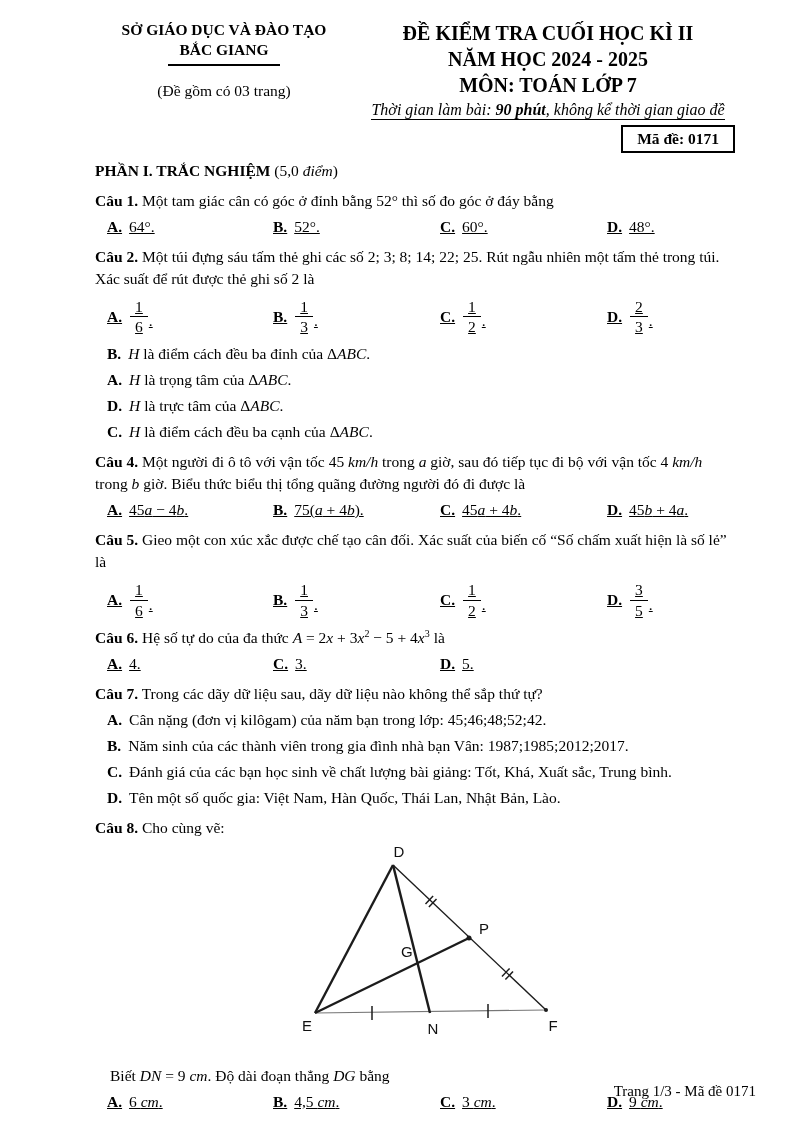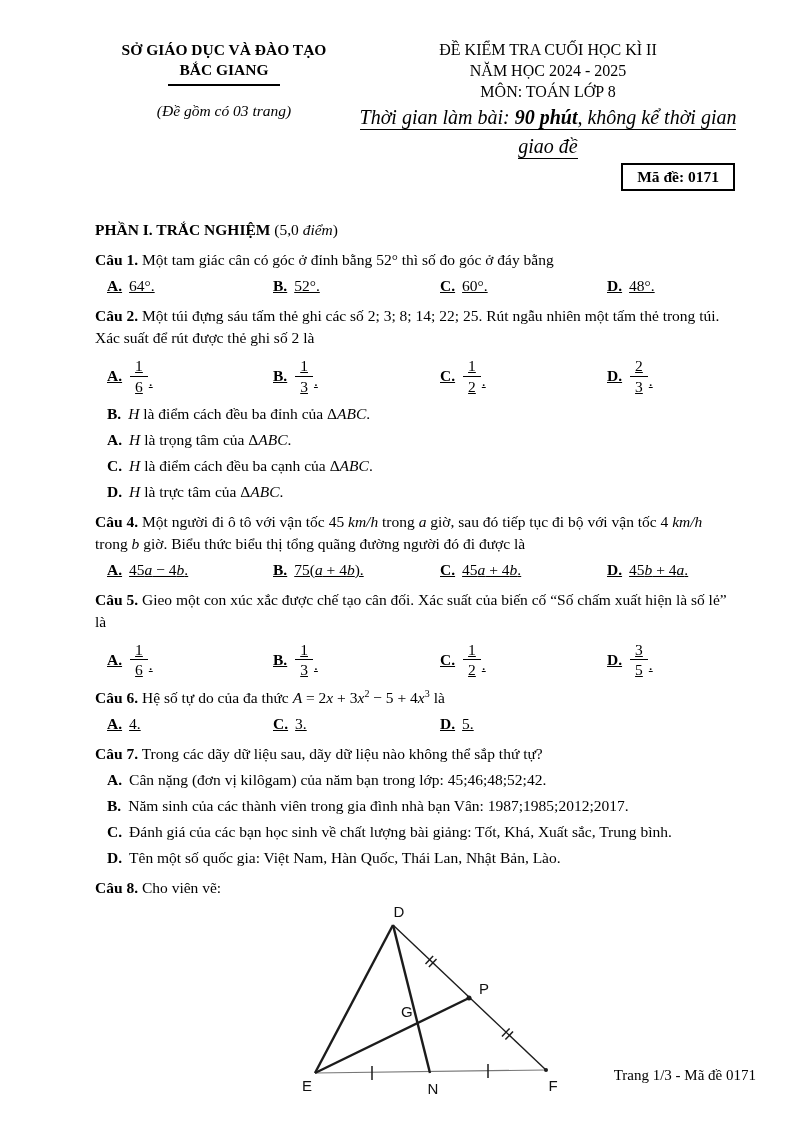--- a/index.html
+++ b/index.html
@@ -8,70 +8,70 @@
     overflow:hidden;color:#000;
     font-family:"Liberation Serif",serif;font-size:15.5px;line-height:1.42;
   }
   .content{padding:20px 57px 0 95px;}
   
   .s-b{font-weight:700;}
   .s-i{font-style:italic;}
   .s-bi{font-weight:700;font-style:italic;}
   .s-sup{font-size:10px;vertical-align:super;line-height:0;}
   
-  .header{display:flex;align-items:flex-start;margin-top:20px;}
+  .header{display:flex;align-items:flex-start;}
   .h-left{width:258px;text-align:center;flex:none;}
   .h-left .bold-line{font-weight:700;line-height:1.3;}
   .h-rule{width:112px;border-top:2px solid #000;margin:4px auto 14px;}
-  .h-note{font-style:italic;}
+  .h-note{}
   .h-right{flex:1;text-align:center;margin-left:6px;}
-  .h-right .bold-line{font-weight:400;font-size:16px;line-height:1.3;}
-  .time-line{font-size:20px;margin-top:1px;}
+  .h-right .bold-line{font-weight:700;font-size:20px;line-height:1.3;}
+  .time-line{font-size:16px;margin-top:1px;}
   .time-underline{border-bottom:1px solid #000;padding-bottom:1px;}
   .code-box{
     width:fit-content;margin:3px 2px 0 auto;border:2px solid #000;
     padding:1px 14px;font-weight:700;
   }
-  .section-title{margin-top:28px;}
+  .section-title{margin-top:7px;}
   
   .q{margin-top:8px;}
   .stem{margin-bottom:1px;}
   .opts4{display:grid;grid-template-columns:166px 167px 167px 1fr;padding-left:12px;margin:4px 0 2px;text-decoration:underline;}
   .opts4.fracs{margin:8px 0 4px;}
   .opt{white-space:nowrap;}
   .opt.fr{display:flex;align-items:center;}
   .letter{font-weight:700;padding-right:7px;}
   .optline{padding-left:12px;margin:4px 0;}
   .frac{display:inline-block;text-align:center;vertical-align:middle;line-height:1.12;margin:0 1px;}
   .frac .num{display:block;padding:0 5px 1px;border-bottom:1.4px solid #000;}
   .frac .den{display:block;padding-top:1px;}
   .suffix{align-self:flex-end;padding-bottom:3px;}
   
   .figure-wrap{margin:2px 0 0 200px;width:315px;}
   .fig-label{font-family:"Liberation Sans",sans-serif;font-size:15px;fill:#111;}
   .caption{padding-left:15px;margin-top:16px;}
-  .footer{position:absolute;right:38px;bottom:36px;font-size:15px;}
+  .footer{position:absolute;right:38px;bottom:20px;font-size:15px;}
 </style>
 </head>
 <body>
 
 <div class="page">
   <div class="content">
 
     <div class="header">
       <div class="h-left">
         <div class="bold-line">SỞ GIÁO DỤC VÀ ĐÀO TẠO</div>
         <div class="bold-line">BẮC GIANG</div>
         <div class="h-rule"></div>
         <div class="h-note">(Đề gồm có 03 trang)</div>
       </div>
       <div class="h-right">
         <div class="bold-line">ĐỀ KIỂM TRA CUỐI HỌC KÌ II</div>
         <div class="bold-line">NĂM HỌC 2024 - 2025</div>
-        <div class="bold-line">MÔN: TOÁN LỚP 8</div>
+        <div class="bold-line">MÔN: TOÁN LỚP 7</div>
         <div class="time-line"><span class="time-underline"><span class="s-i">Thời gian làm bài: </span><span class="s-bi">90 phút</span><span class="s-i">, không kể thời gian giao đề</span></span></div>
       </div>
     </div>
 
     <div class="code-box"><span>Mã đề: 0171</span></div>
 
     <div class="section-title"><span class="s-b">PHẦN I. TRẮC NGHIỆM </span><span>(5,0 </span><span class="s-i">điểm</span><span>)</span></div>
 
     <div class="q">
       <div class="stem"><span class="s-b">Câu 1.</span><span> Một tam giác cân có góc ở đỉnh bằng 52° thì số đo góc ở đáy bằng</span></div>
@@ -117,22 +117,22 @@
               <span class="den">3</span>
             </span>
             <span class="suffix">.</span>
           </div>
       </div>
     </div>
 
     <div class="q">
       <div class="optline"><span class="letter">B.</span><span><span class="s-i">H</span><span> là điểm cách đều ba đỉnh của Δ</span><span class="s-i">ABC</span><span>.</span></span></div>
       <div class="optline"><span class="letter">A.</span><span><span class="s-i">H</span><span> là trọng tâm của Δ</span><span class="s-i">ABC</span><span>.</span></span></div>
+      <div class="optline"><span class="letter">D.</span><span><span class="s-i">H</span><span> là trực tâm của Δ</span><span class="s-i">ABC</span><span>.</span></span></div>
       <div class="optline"><span class="letter">C.</span><span><span class="s-i">H</span><span> là điểm cách đều ba cạnh của Δ</span><span class="s-i">ABC</span><span>.</span></span></div>
-      <div class="optline"><span class="letter">D.</span><span><span class="s-i">H</span><span> là trực tâm của Δ</span><span class="s-i">ABC</span><span>.</span></span></div>
     </div>
 
     <div class="q">
       <div class="stem"><span class="s-b">Câu 4.</span><span> Một người đi ô tô với vận tốc 45 </span><span class="s-i">km/h</span><span> trong </span><span class="s-i">a</span><span> giờ, sau đó tiếp tục đi bộ với vận tốc 4 </span><span class="s-i">km/h</span><span> trong </span><span class="s-i">b</span><span> giờ. Biểu thức biểu thị tổng quãng đường người đó đi được là</span></div>
       <div class="opts4">
         <div class="opt"><span class="letter">A.</span><span><span>45</span><span class="s-i">a</span><span> − 4</span><span class="s-i">b</span><span>.</span></span></div>
         <div class="opt"><span class="letter">B.</span><span><span>75(</span><span class="s-i">a</span><span> + 4</span><span class="s-i">b</span><span>).</span></span></div>
         <div class="opt"><span class="letter">C.</span><span><span>45</span><span class="s-i">a</span><span> + 4</span><span class="s-i">b</span><span>.</span></span></div>
         <div class="opt"><span class="letter">D.</span><span><span>45</span><span class="s-i">b</span><span> + 4</span><span class="s-i">a</span><span>.</span></span></div>
       </div>
@@ -187,21 +187,21 @@
 
     <div class="q">
       <div class="stem"><span class="s-b">Câu 7.</span><span> Trong các dãy dữ liệu sau, dãy dữ liệu nào không thể sắp thứ tự?</span></div>
       <div class="optline"><span class="letter">A.</span><span><span>Cân nặng (đơn vị kilôgam) của năm bạn trong lớp: 45;46;48;52;42.</span></span></div>
       <div class="optline"><span class="letter">B.</span><span><span>Năm sinh của các thành viên trong gia đình nhà bạn Vân: 1987;1985;2012;2017.</span></span></div>
       <div class="optline"><span class="letter">C.</span><span><span>Đánh giá của các bạn học sinh về chất lượng bài giảng: Tốt, Khá, Xuất sắc, Trung bình.</span></span></div>
       <div class="optline"><span class="letter">D.</span><span><span>Tên một số quốc gia: Việt Nam, Hàn Quốc, Thái Lan, Nhật Bản, Lào.</span></span></div>
     </div>
 
     <div class="q">
-      <div class="stem"><span class="s-b">Câu 8.</span><span> Cho viên vẽ:</span></div>
+      <div class="stem"><span class="s-b">Câu 8.</span><span> Cho cùng vẽ:</span></div>
 
       <div class="figure-wrap">
         <svg width="315" height="202" viewBox="0 0 315 202">
 
           <line x1="20" y1="172" x2="251" y2="169" stroke="#777" stroke-width="1.2"></line>
 
           <line x1="98" y1="24" x2="20" y2="172" stroke="#1c1c1c" stroke-width="2.4"></line>
           <line x1="98" y1="24" x2="251" y2="169" stroke="#1c1c1c" stroke-width="1.4"></line>
 
           <line x1="98" y1="24" x2="135" y2="172" stroke="#1c1c1c" stroke-width="2.4"></line>

